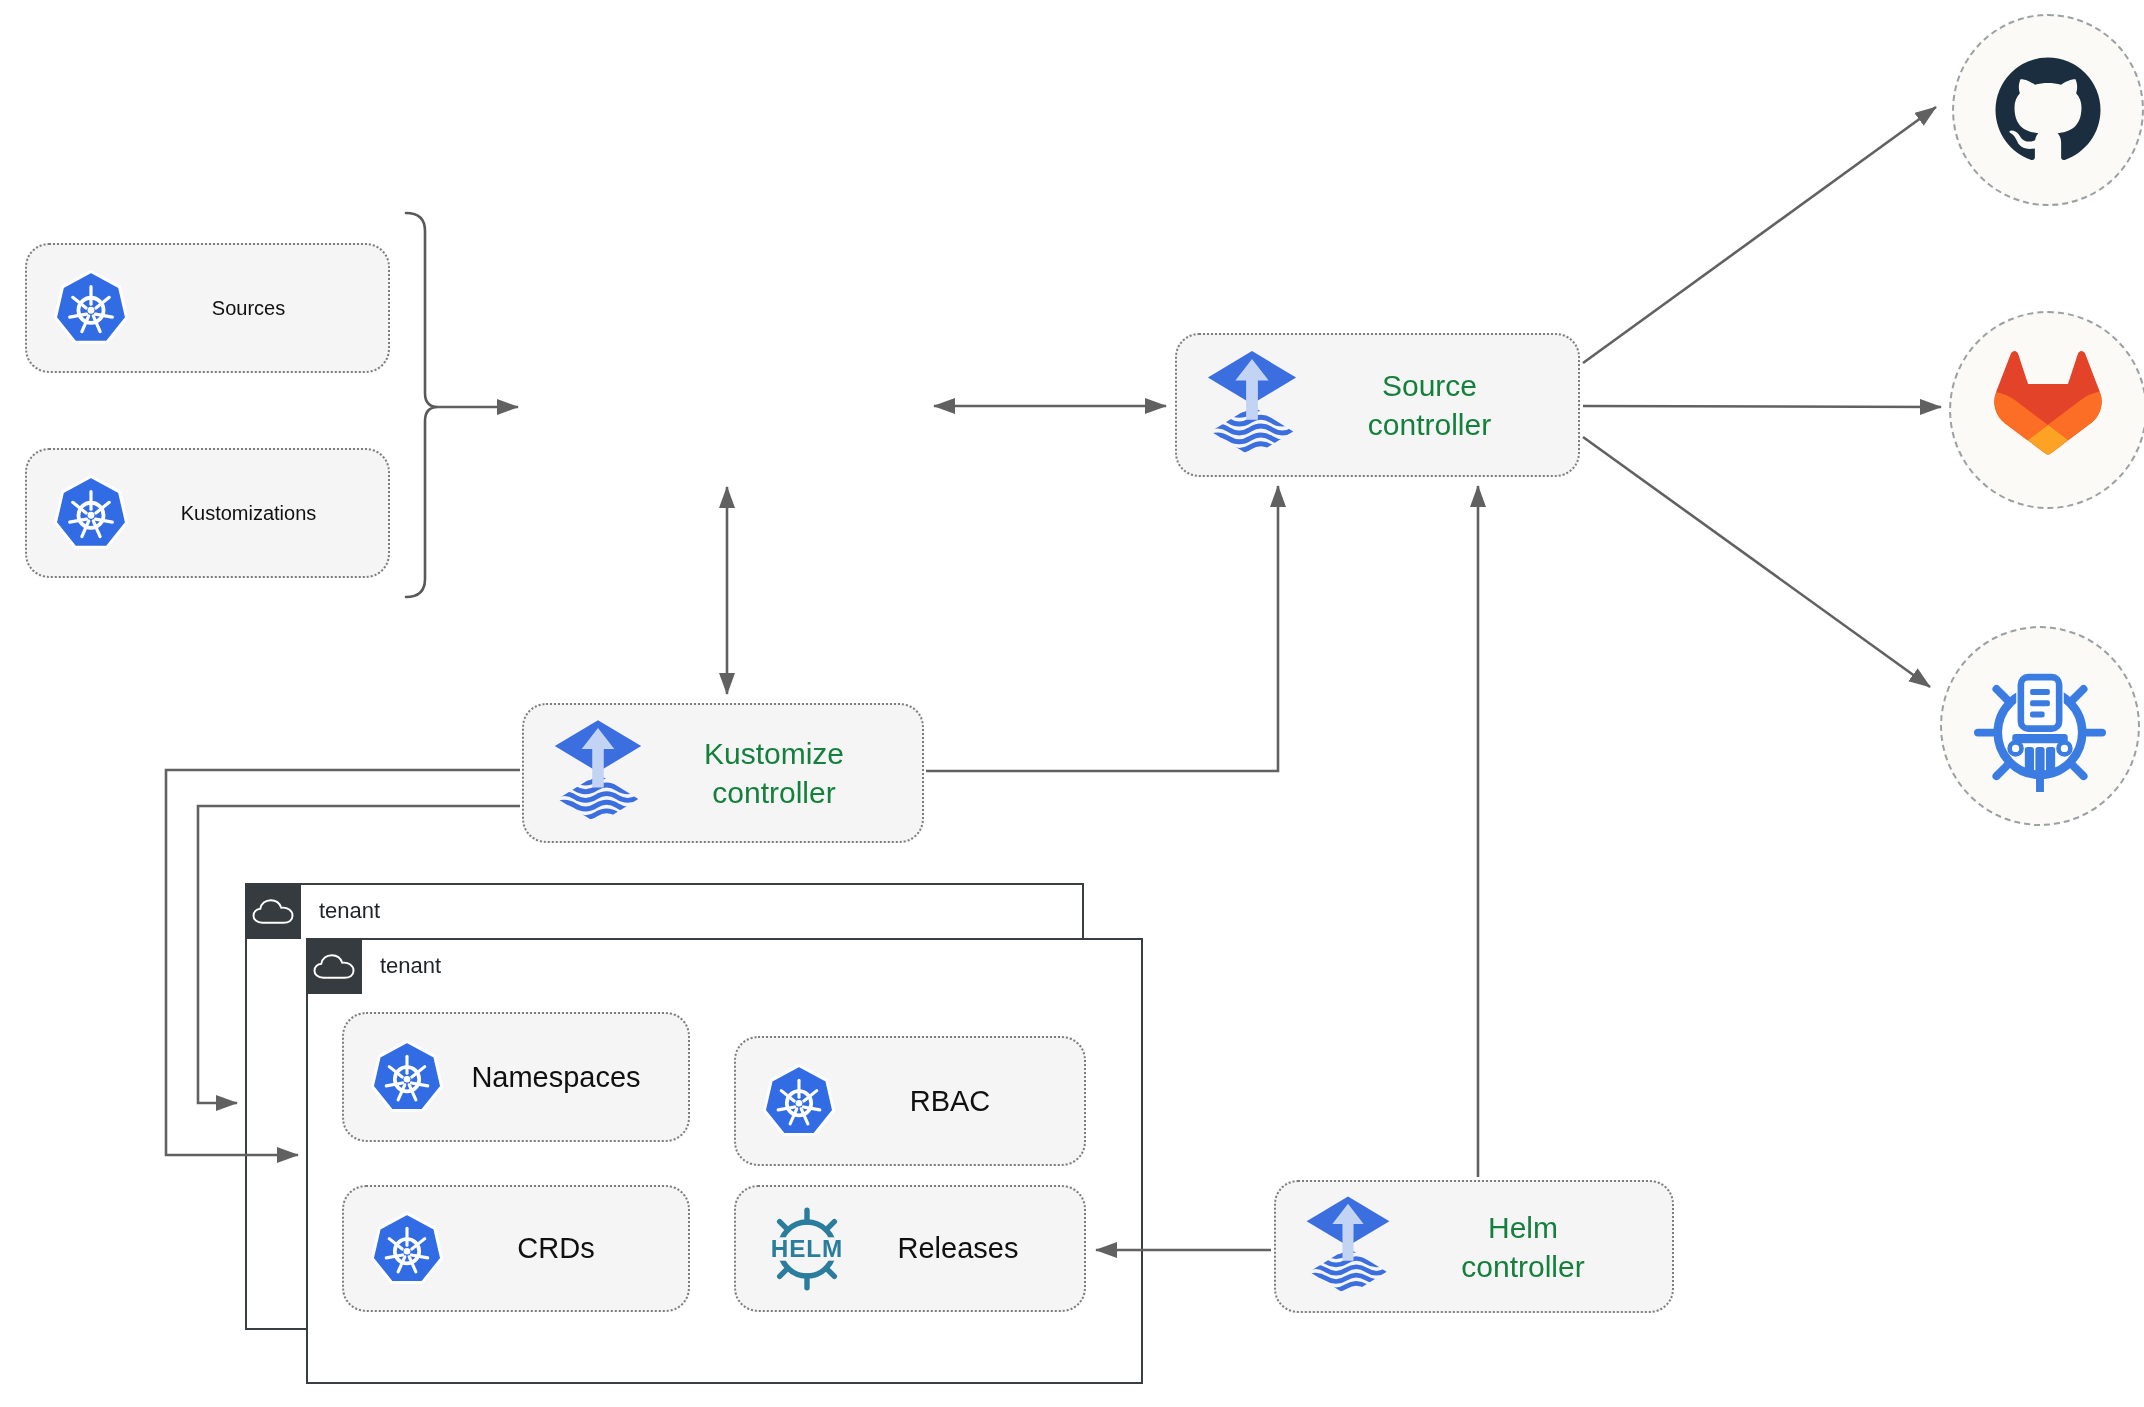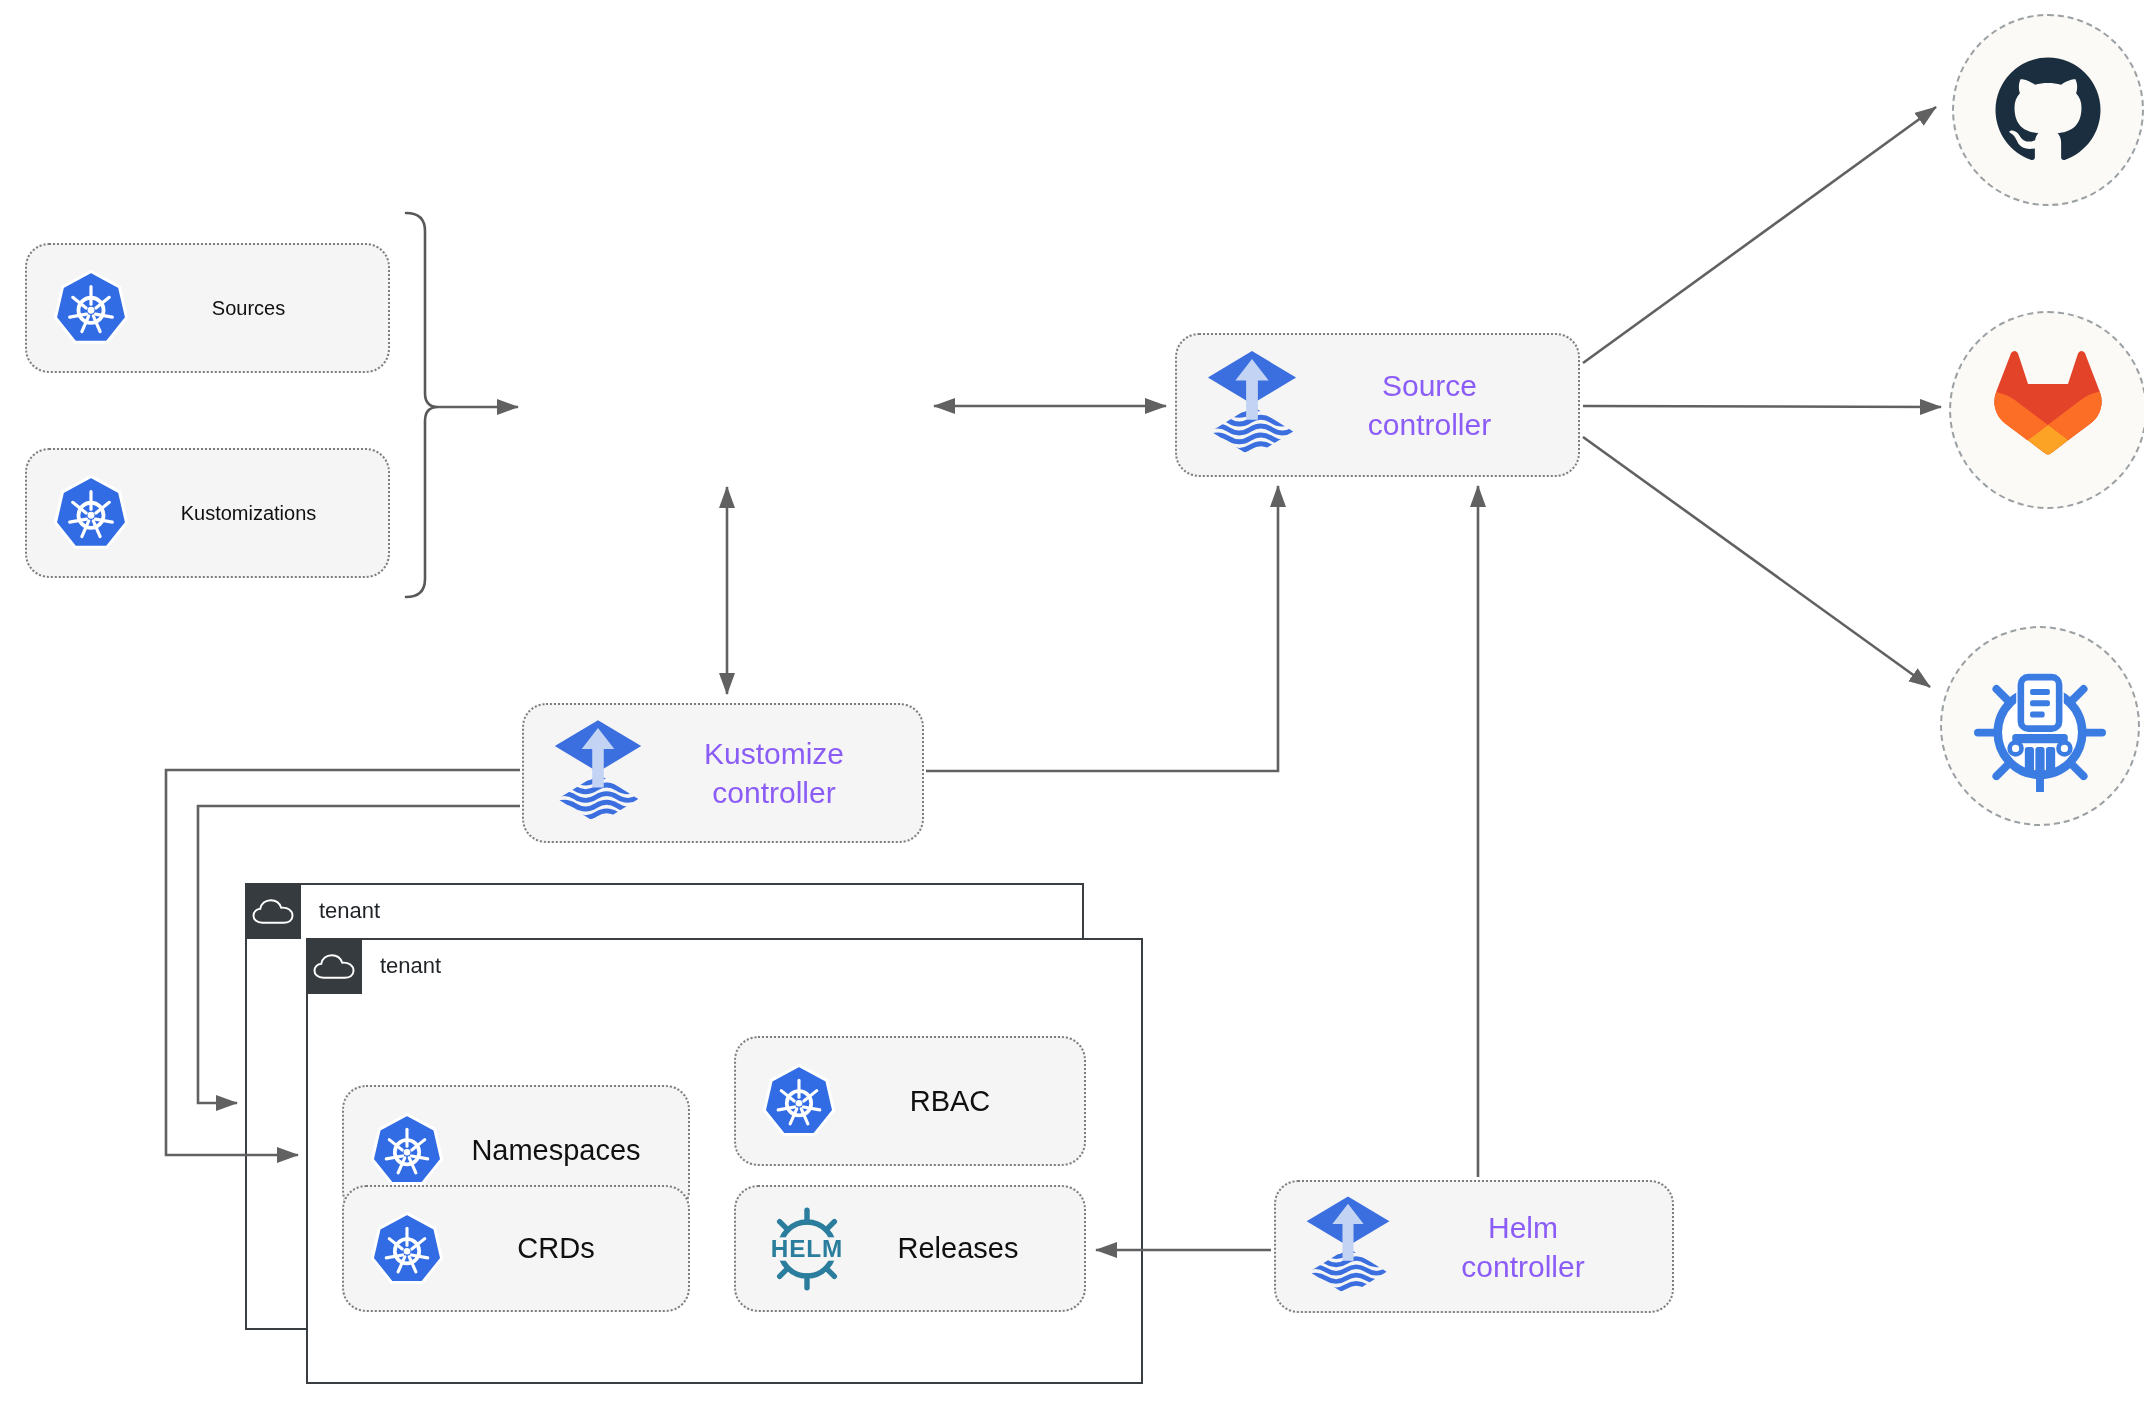--- a/index.html
+++ b/index.html
@@ -2,21 +2,21 @@
 <html><head>
 <meta charset="utf-8">
 <style>
   html,body{margin:0;padding:0;background:#ffffff;}
   #canvas{position:relative;width:2144px;height:1407px;background:#ffffff;
           font-family:"Liberation Sans",sans-serif;color:#1a1a1a;overflow:hidden;}
   .dotted-box{position:absolute;background:#f5f5f5;border:2px dotted #7d7d7d;
               border-radius:24px;display:flex;align-items:center;
               padding:0 20px 0 26px;box-sizing:border-box;}
   .dotted-box .lbl{flex:1;text-align:center;font-size:20px;color:#101010;}
-  .dotted-box .lbl2{flex:1;text-align:center;font-size:30px;line-height:1.3;color:#8b5cf6;}
+  .dotted-box .lbl2{flex:1;text-align:center;font-size:30px;line-height:1.3;color:#15803d;}
   .icon-wrap{flex:0 0 auto;display:flex;align-items:center;justify-content:center;}
   .tenant-box{position:absolute;background:#ffffff;border:2.5px solid #383e42;box-sizing:border-box;}
   .badge{position:absolute;width:56px;height:56px;background:#353b3f;
          display:flex;align-items:center;justify-content:center;box-sizing:border-box;}
   .tenant-label{position:absolute;font-size:22px;color:#1f2327;line-height:30px;}
   .circle-node{position:absolute;border-radius:50%;background:#fbfaf6;border:2.5px dashed #9aa0a3;
                display:flex;align-items:center;justify-content:center;box-sizing:border-box;}
   #edges{position:absolute;left:0;top:0;width:2144px;height:1407px;z-index:50;pointer-events:none;}
   .z-back{z-index:10}.z-front{z-index:11}.z-inner{z-index:12}.z-node{z-index:5}
 </style>
@@ -174,21 +174,21 @@
       <svg width="92" height="102" viewBox="0 0 100 110">
           <use href="#flux-logo"></use>
         </svg>
     </span>
     <span class="lbl2">
       <span style="display:block">Helm</span>
       <span style="display:block">controller</span>
     </span>
   </div>
 
-  <div class="dotted-box z-inner" style="left:342px;top:1085px;width:348px;height:130px">
+  <div class="dotted-box z-inner" style="left:342px;top:1012px;width:348px;height:130px">
     <span class="icon-wrap">
       <svg width="74" height="74" viewBox="0 0 100 100">
           <use href="#k8s-logo"></use>
         </svg>
     </span>
     <span class="lbl" style="font-size:29px">Namespaces</span>
   </div>
 
   <div class="dotted-box z-inner" style="left:734px;top:1036px;width:352px;height:130px">
     <span class="icon-wrap">

